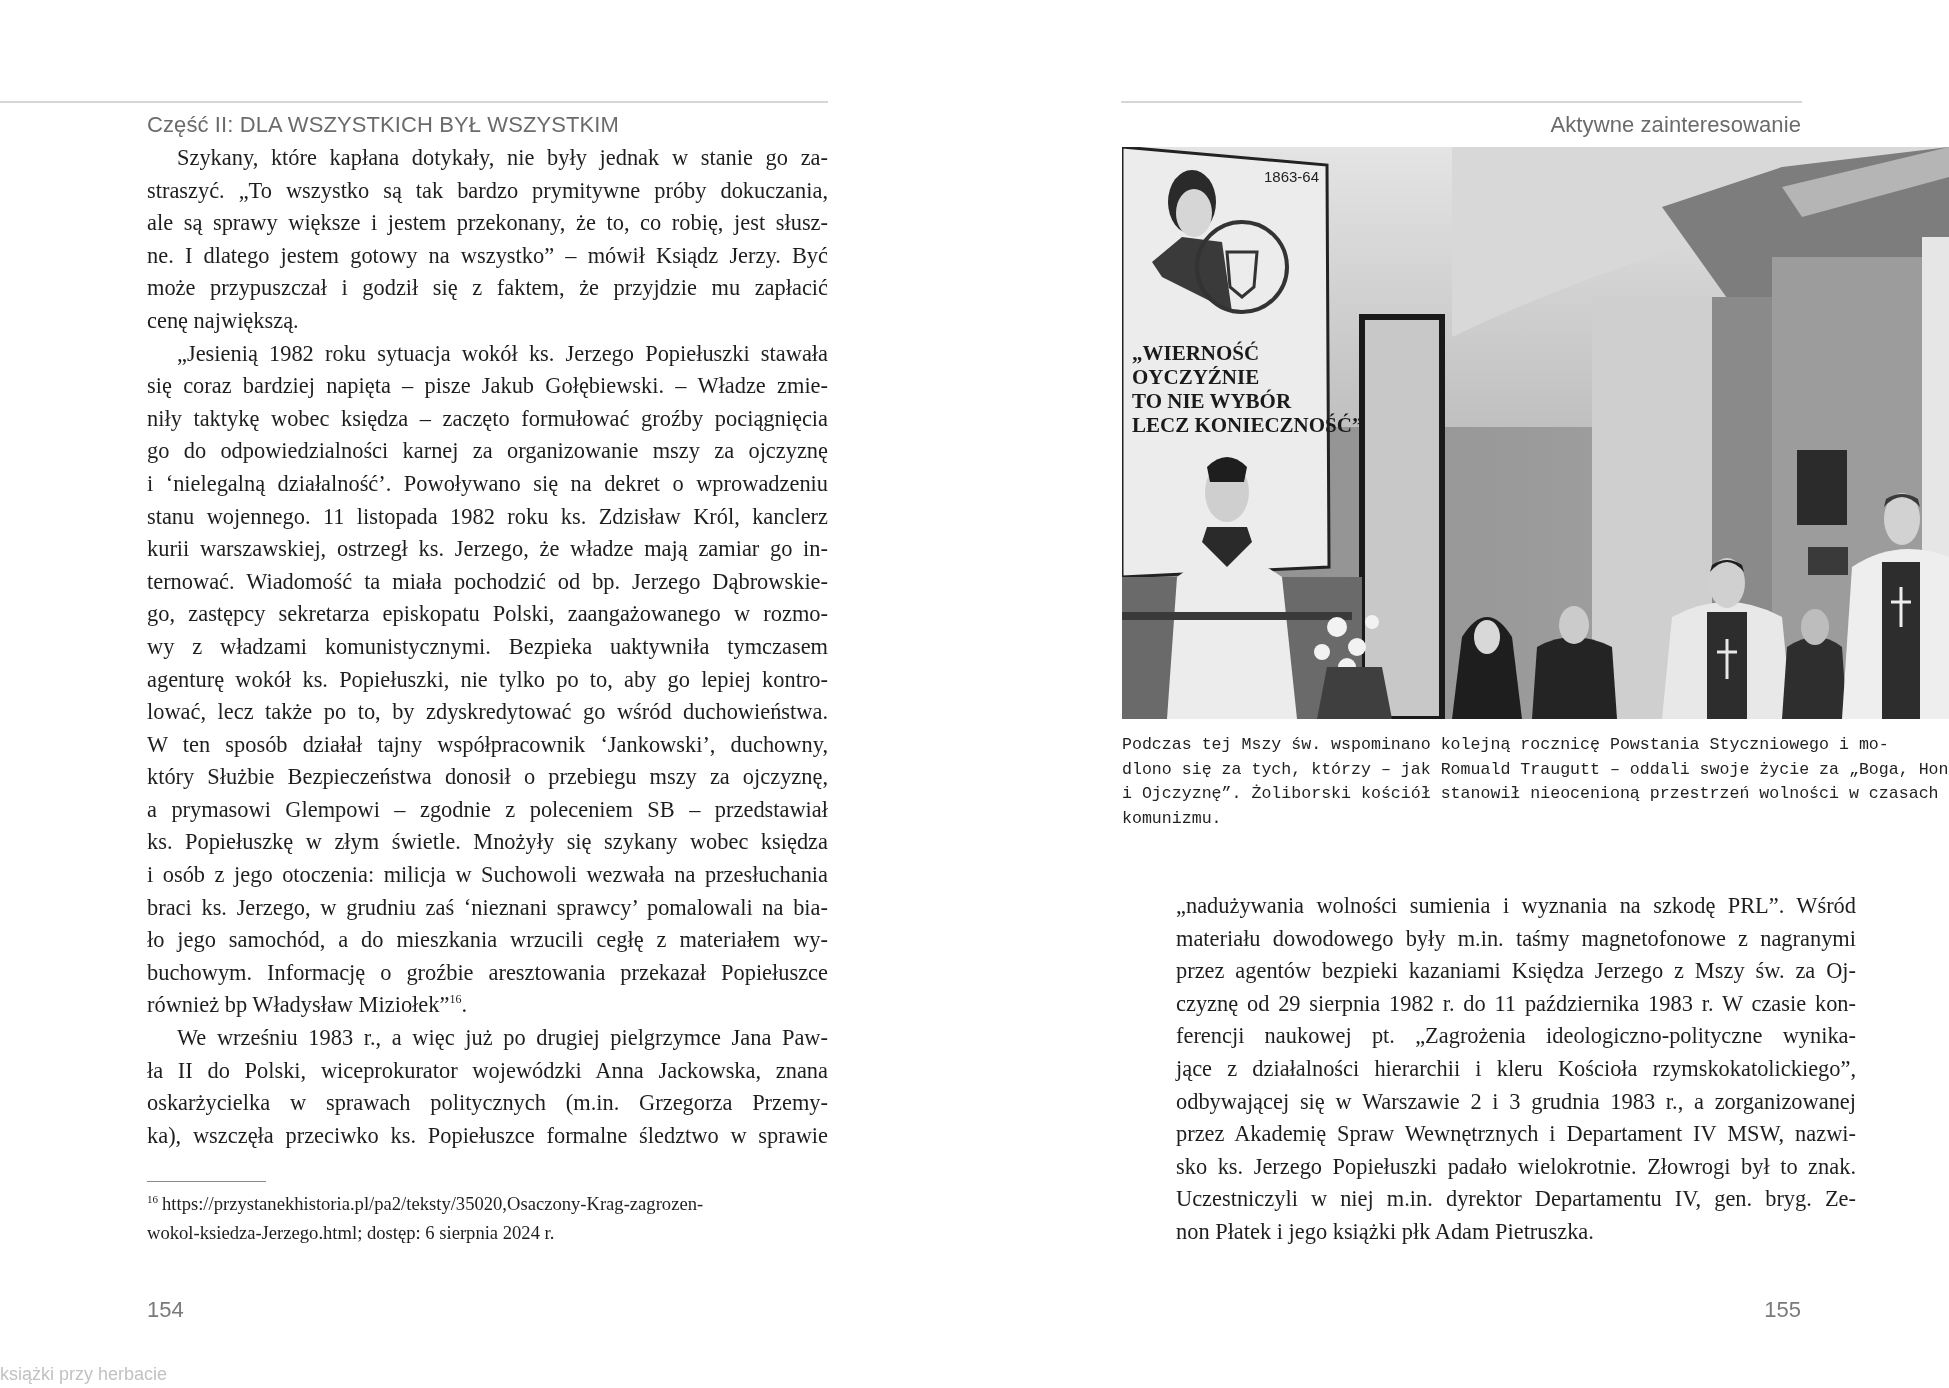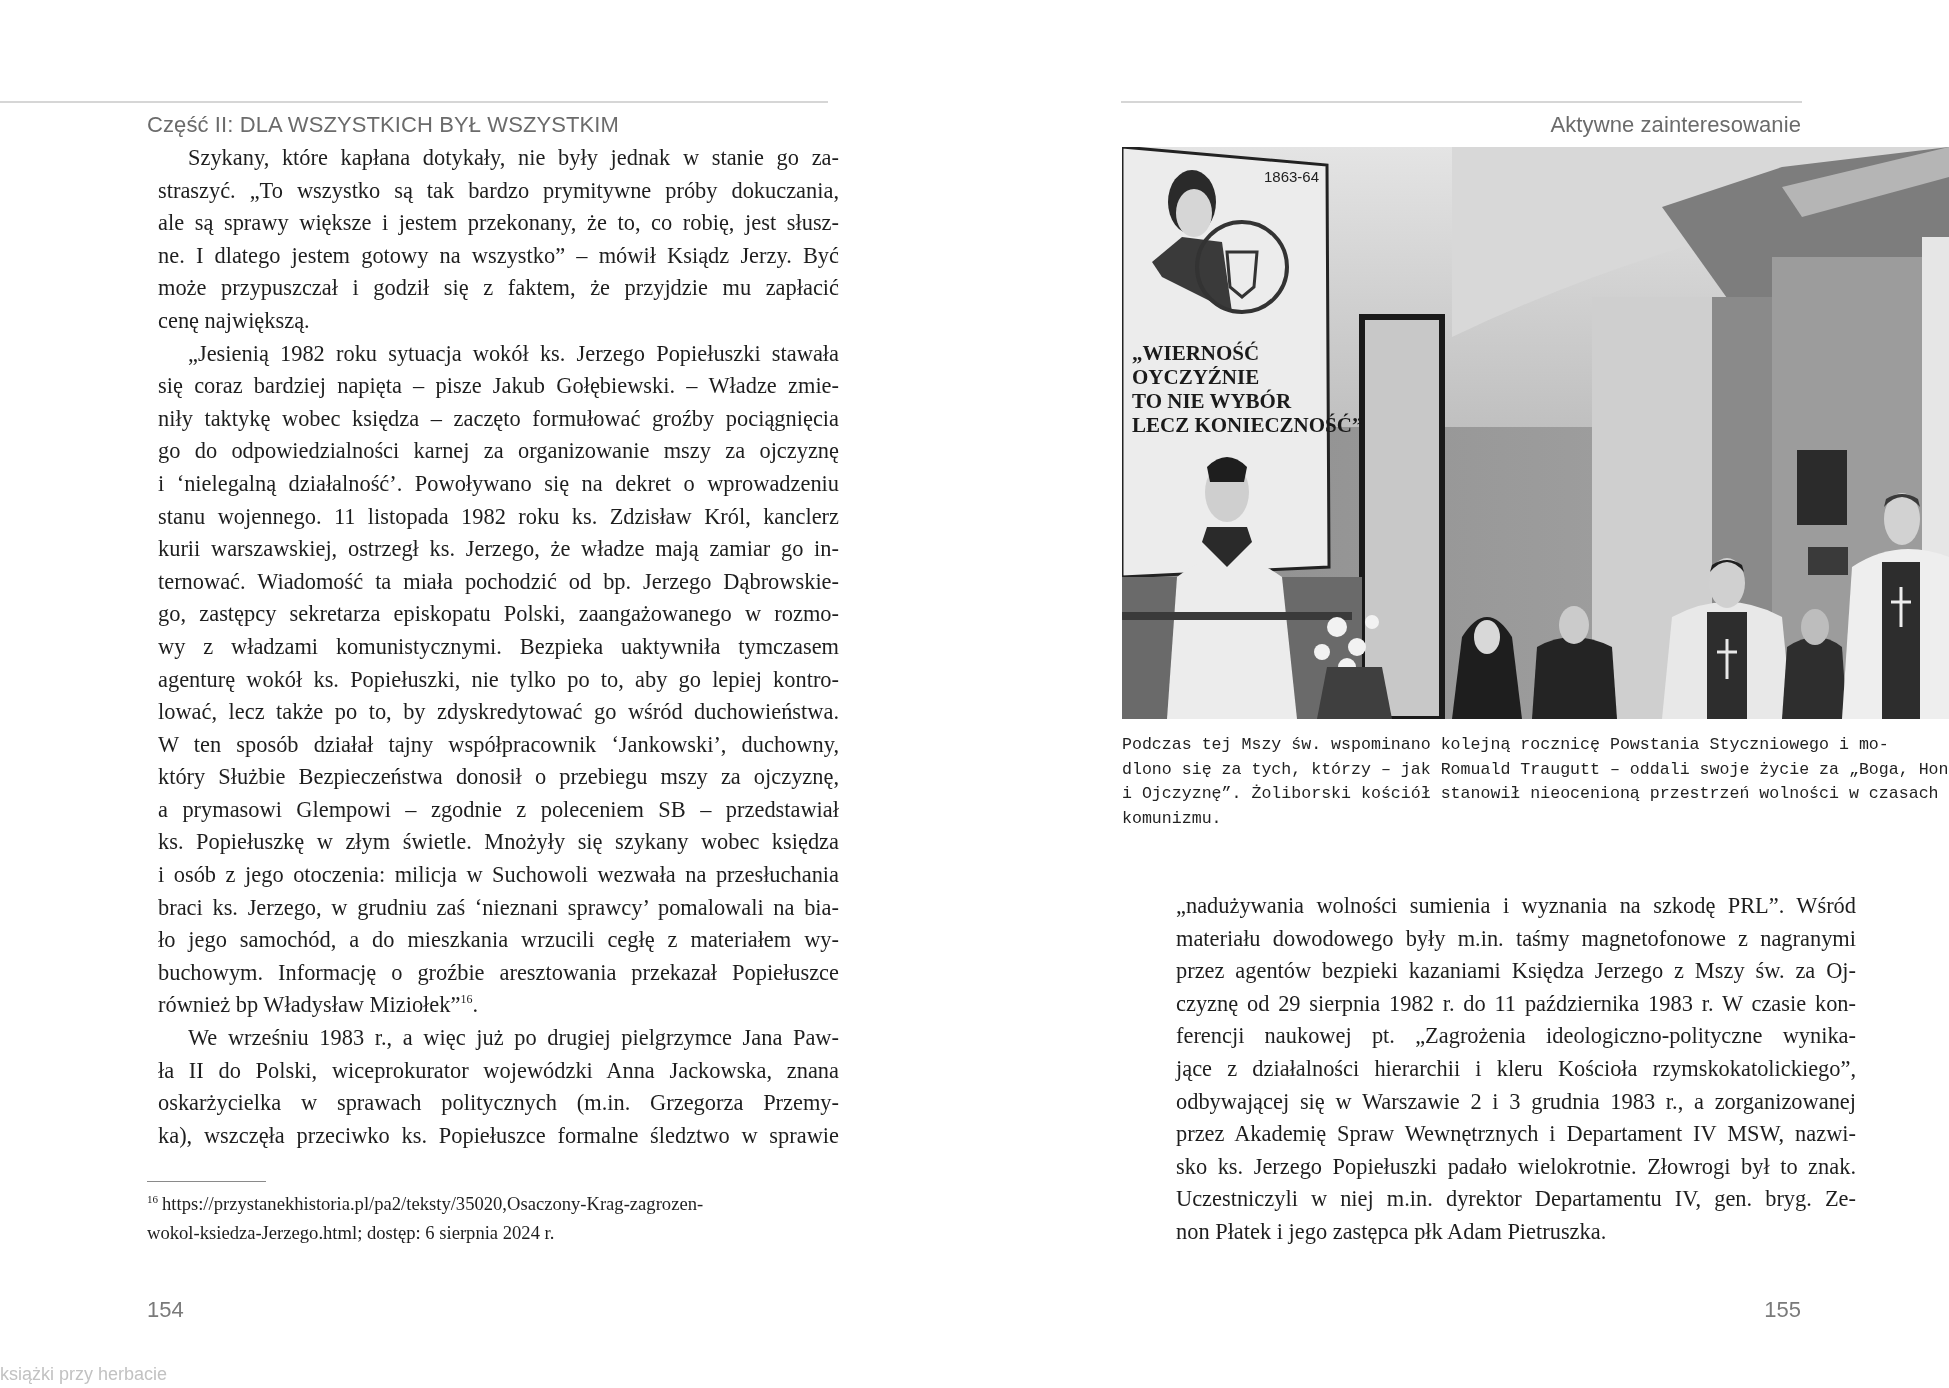--- a/index.html
+++ b/index.html
@@ -17,21 +17,21 @@
   .head-right { right: 148px; text-align: right; }
   .head-rule { position: absolute; top: 101px; height: 2px; background: #d6d6d6; }
   .rule-left { left: 0; width: 828px; }
   .rule-right { left: 1121px; width: 681px; }
 
   .column {
     position: absolute;
     font-size: 22.4px; line-height: 32.6px;
     text-align: justify;
   }
-  .col-left { left: 147px; top: 142px; width: 681px; margin-left: 11px; }
+  .col-left { left: 147px; top: 142px; width: 681px; }
   .col-right { left: 1176px; top: 890px; width: 680px; }
   .line { display: block; white-space: nowrap; text-align: justify; text-align-last: justify; }
   .line.last { text-align-last: left; }
   .line.indent { padding-left: 30px; }
   sup.fnref { font-size: 12px; vertical-align: 9px; line-height: 0; }
 
   .fn-rule { position: absolute; left: 147px; top: 1181px; width: 119px; height: 1px; background: #8a8a8a; }
   .footnote { position: absolute; left: 147px; top: 1189px; width: 681px; font-size: 18.6px; line-height: 29px; }
   .footnote .line { text-align-last: justify; }
   .footnote .line.last { text-align-last: left; }
@@ -215,18 +215,18 @@
     <span class="line"><span>„nadużywania wolności sumienia i wyznania na szkodę PRL”. Wśród</span></span>
     <span class="line"><span>materiału dowodowego były m.in. taśmy magnetofonowe z nagranymi</span></span>
     <span class="line"><span>przez agentów bezpieki kazaniami Księdza Jerzego z Mszy św. za Oj-</span></span>
     <span class="line"><span>czyznę od 29 sierpnia 1982 r. do 11 października 1983 r. W czasie kon-</span></span>
     <span class="line"><span>ferencji naukowej pt. „Zagrożenia ideologiczno-polityczne wynika-</span></span>
     <span class="line"><span>jące z działalności hierarchii i kleru Kościoła rzymskokatolickiego”,</span></span>
     <span class="line"><span>odbywającej się w Warszawie 2 i 3 grudnia 1983 r., a zorganizowanej</span></span>
     <span class="line"><span>przez Akademię Spraw Wewnętrznych i Departament IV MSW, nazwi-</span></span>
     <span class="line"><span>sko ks. Jerzego Popiełuszki padało wielokrotnie. Złowrogi był to znak.</span></span>
     <span class="line"><span>Uczestniczyli w niej m.in. dyrektor Departamentu IV, gen. bryg. Ze-</span></span>
-    <span class="line last"><span>non Płatek i jego zastępca płk Adam Pietruszka.</span></span>
+    <span class="line last"><span>non Płatek i jego książki płk Adam Pietruszka.</span></span>
   </div>
 
 <div class="folio folio-right">155</div>
 
 <div class="watermark">książki przy herbacie</div>
 
 </body></html>

